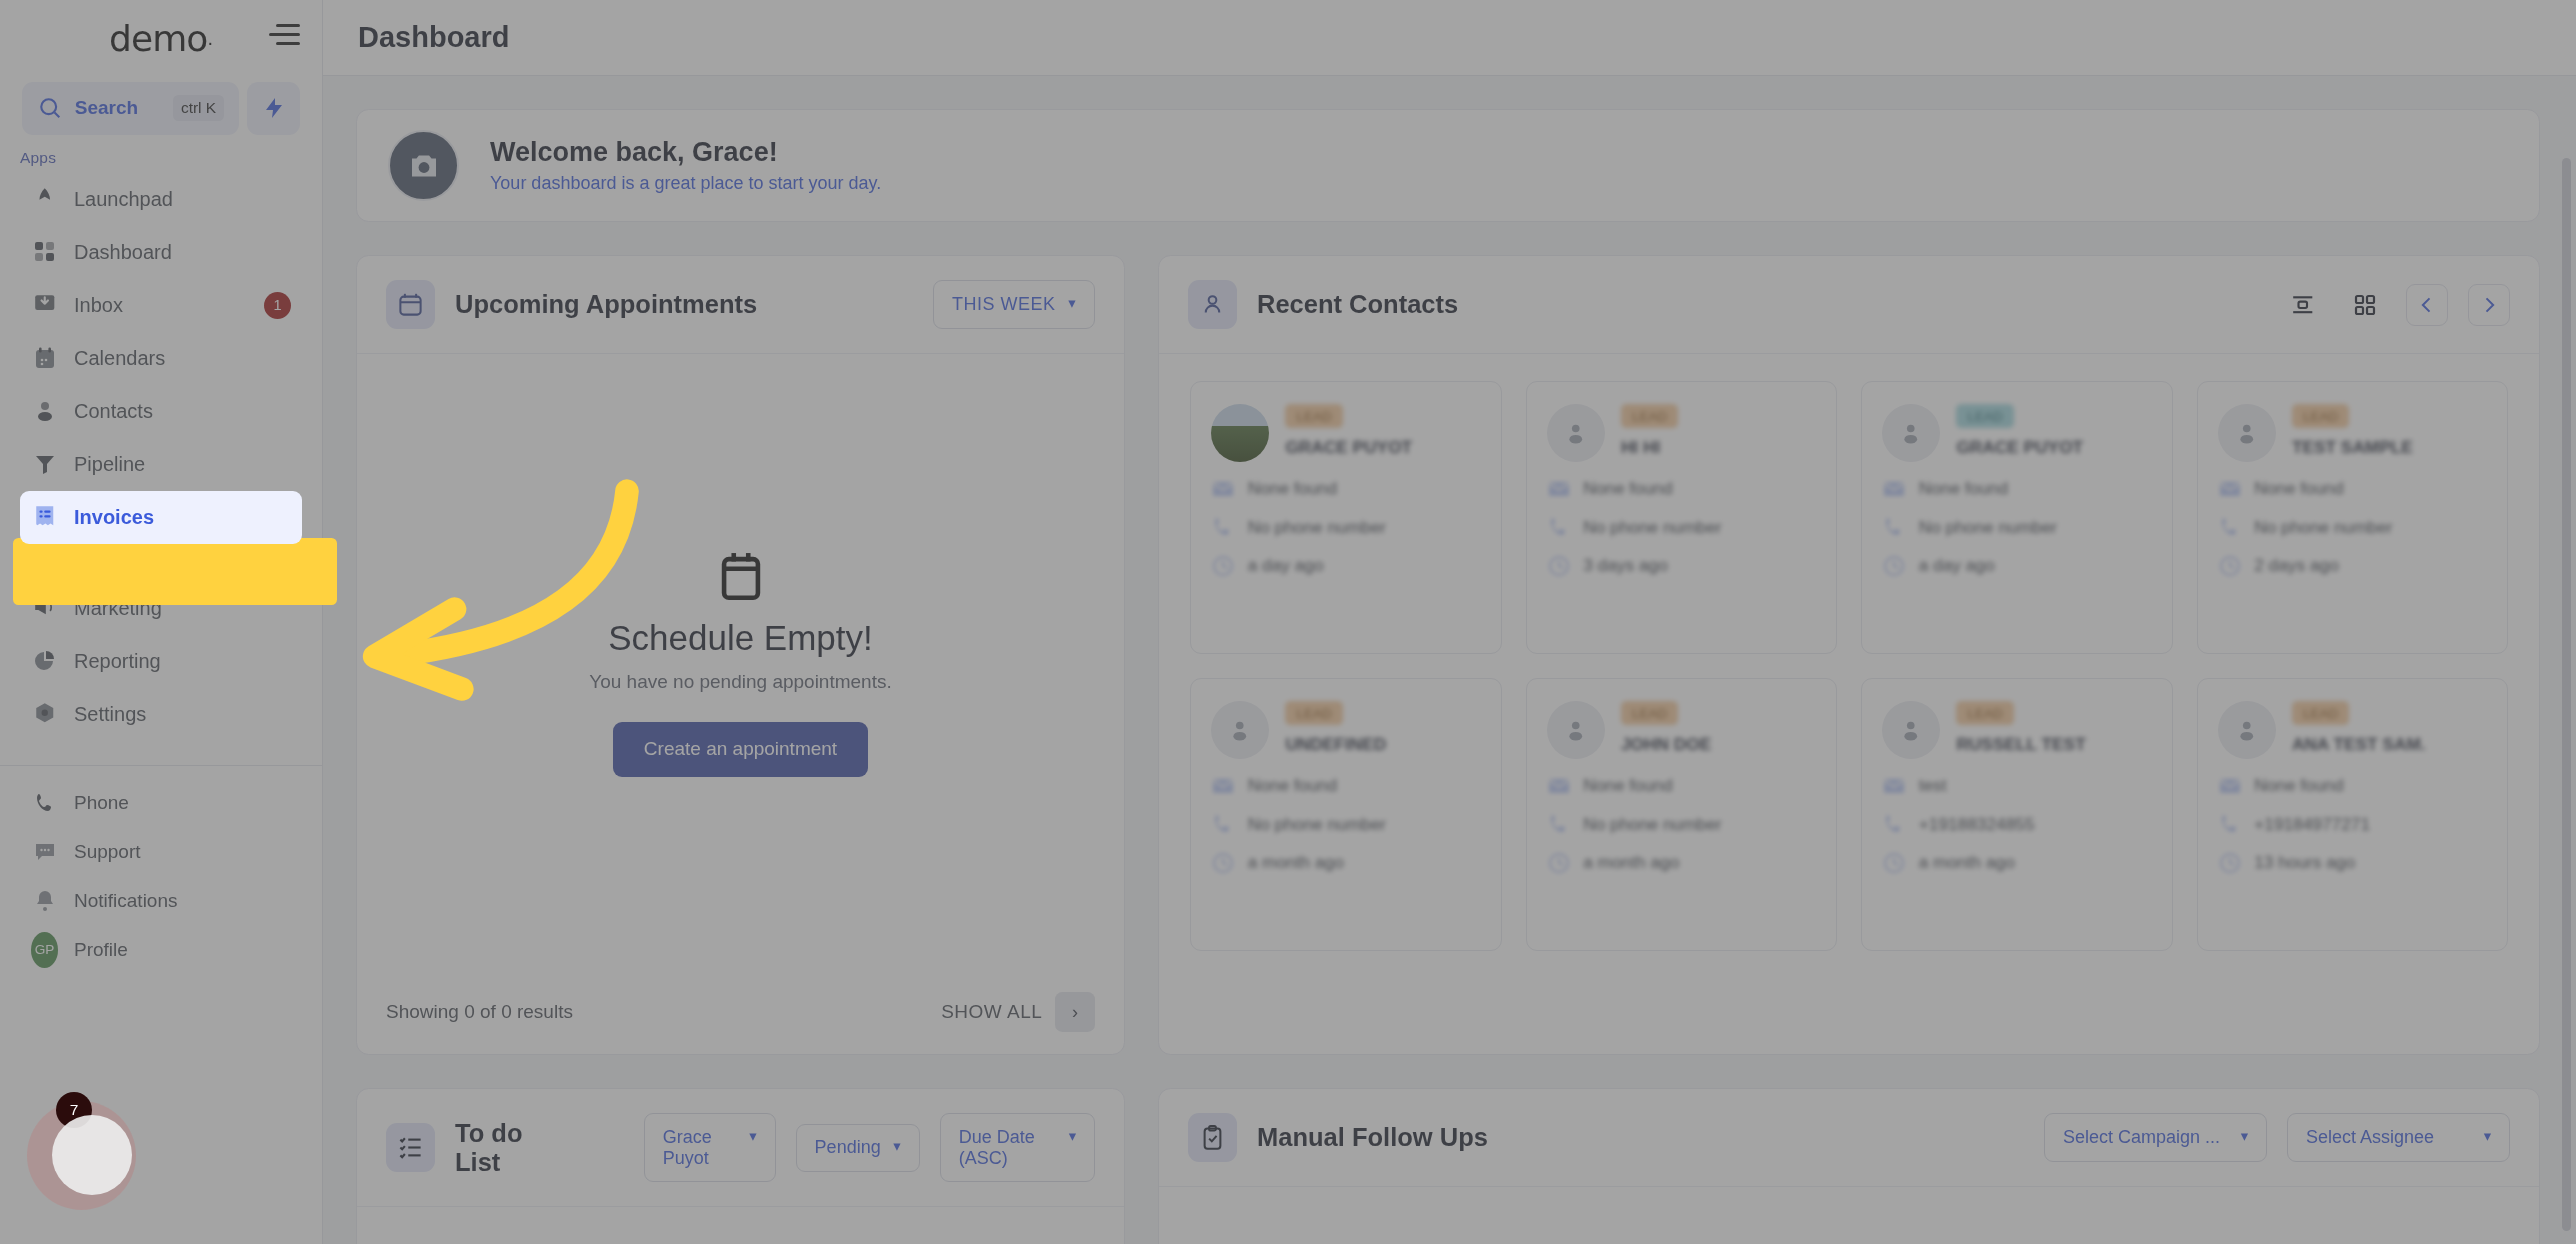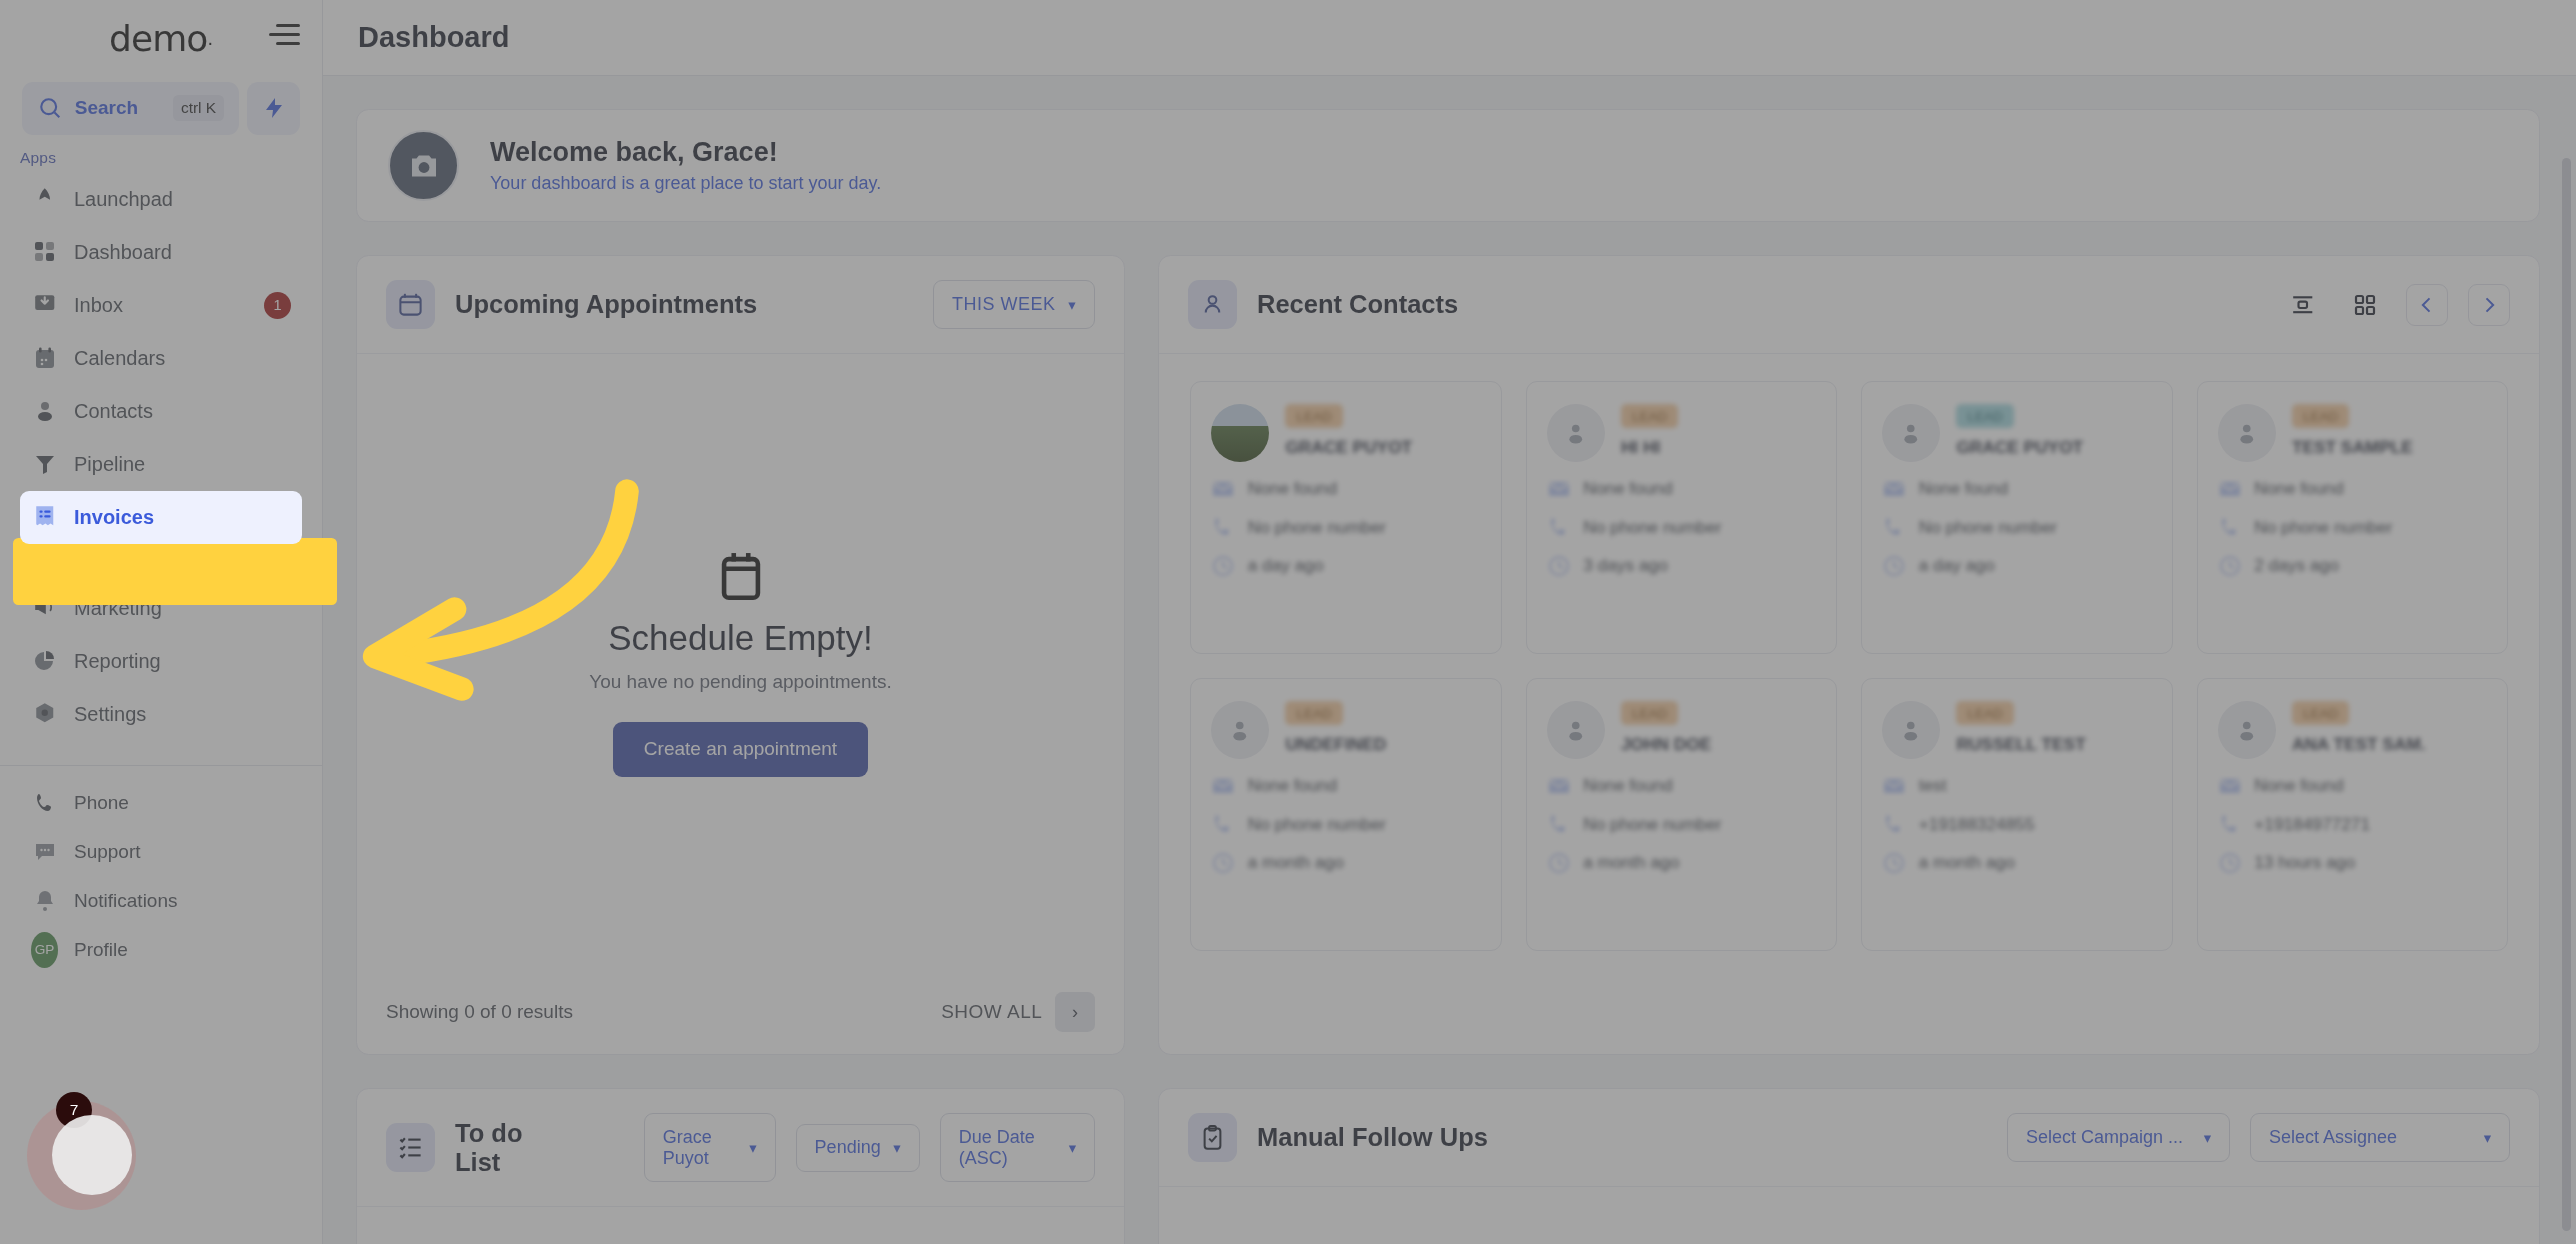--- a/index.html
+++ b/index.html
@@ -183,21 +183,21 @@
   }
   .head-ico {
     width: 49px; height:49px; border-radius:11px; background:#dfe3f7;
     display:flex; align-items:center; justify-content:center; flex:0 0 49px;
   }
   .card-title { font-size:25.5px; font-weight:700; color:#1d2230; }
   .spacer { flex:1; }
 
   .pill {
     border:0.9px solid #d7dae5; border-radius:9px;
-    padding: 12.7px 18px; display:flex; align-items:center; gap: 12.7px;
+    padding: 12.7px 18px; display:flex; align-items:flex-start; gap: 12.7px;
     color:#3b5bdb; font-size: 18px; cursor:pointer; background:#fff;
   }
   .pill.upper { letter-spacing: 0.5px; }
   .chev { font-size:14.6px; color:#3b5bdb; }
 
   .icon-btn {
     width: 42px; height:42px; border-radius:9px;
     display:flex; align-items:center; justify-content:center;
     cursor:pointer;
   }
@@ -856,21 +856,21 @@
                   <rect x="9" y="1.8" width="6" height="4" rx="1.4"></rect>
                 <polyline points="9,13 11.4,15.4 15.6,10.6"></polyline>
               </svg>
             </span>
             <span class="card-title">Manual Follow Ups</span>
             <span class="spacer"></span>
             <div class="pill" style="width:223px">
               <span class="spacer" style="flex:1">Select Campaign ...</span>
               <span class="chev">▾</span>
             </div>
-            <div class="pill" style="width:260px">
+            <div class="pill" style="width:223px">
               <span class="spacer" style="flex:1">Select Assignee</span>
               <span class="chev">▾</span>
             </div>
           </div>
         </div>
       </div>
 
     </div>
   </section>
 

